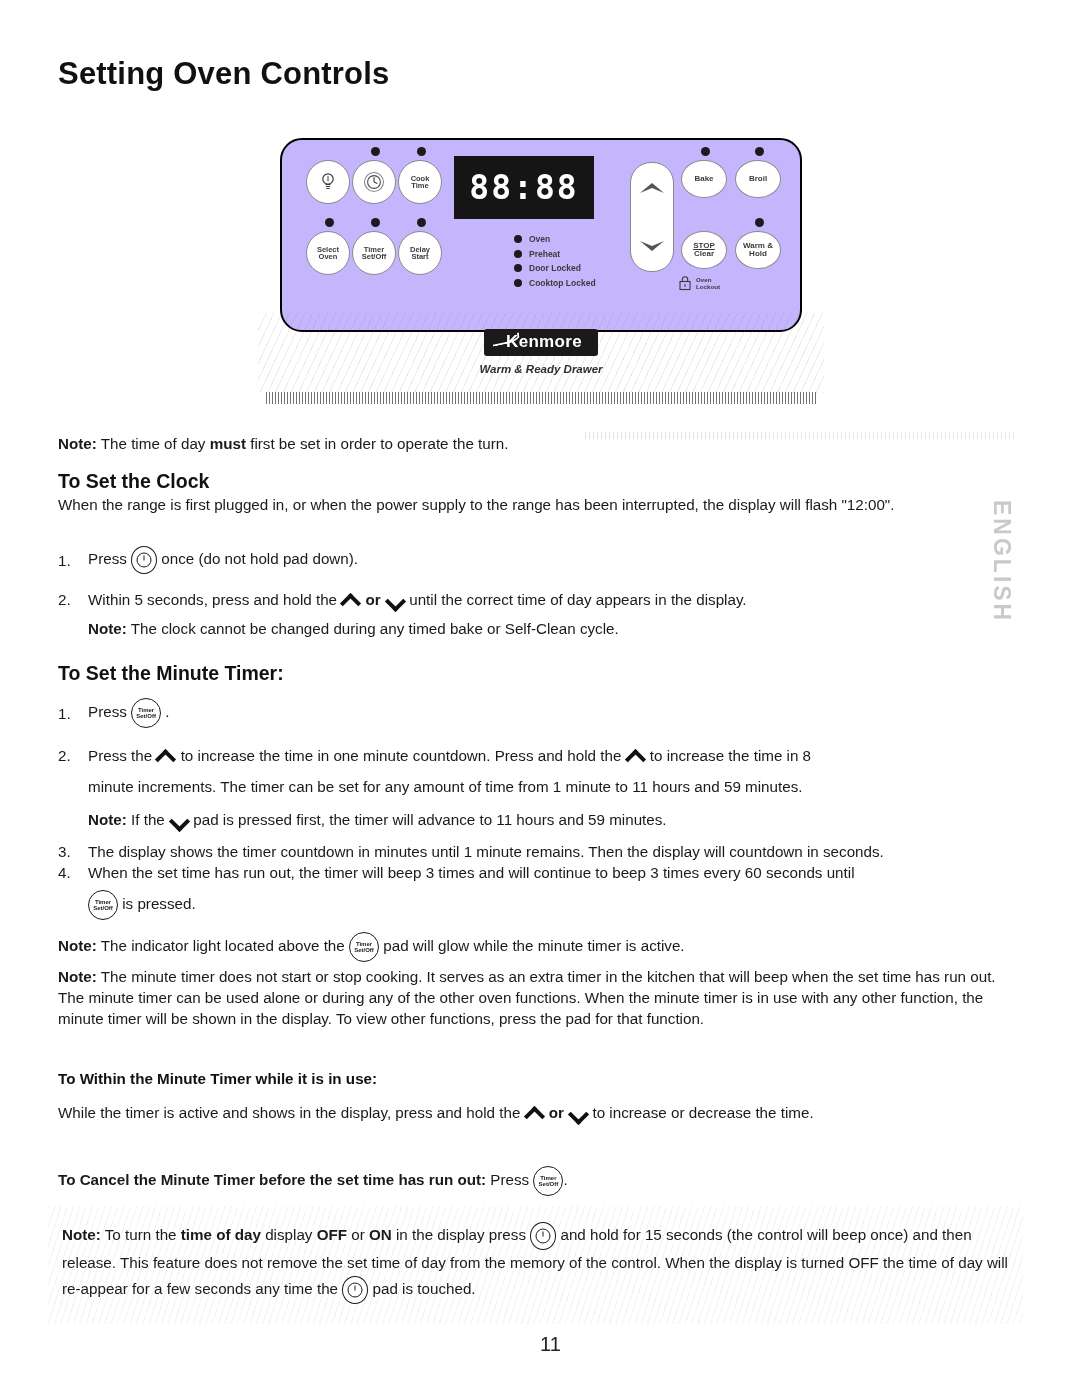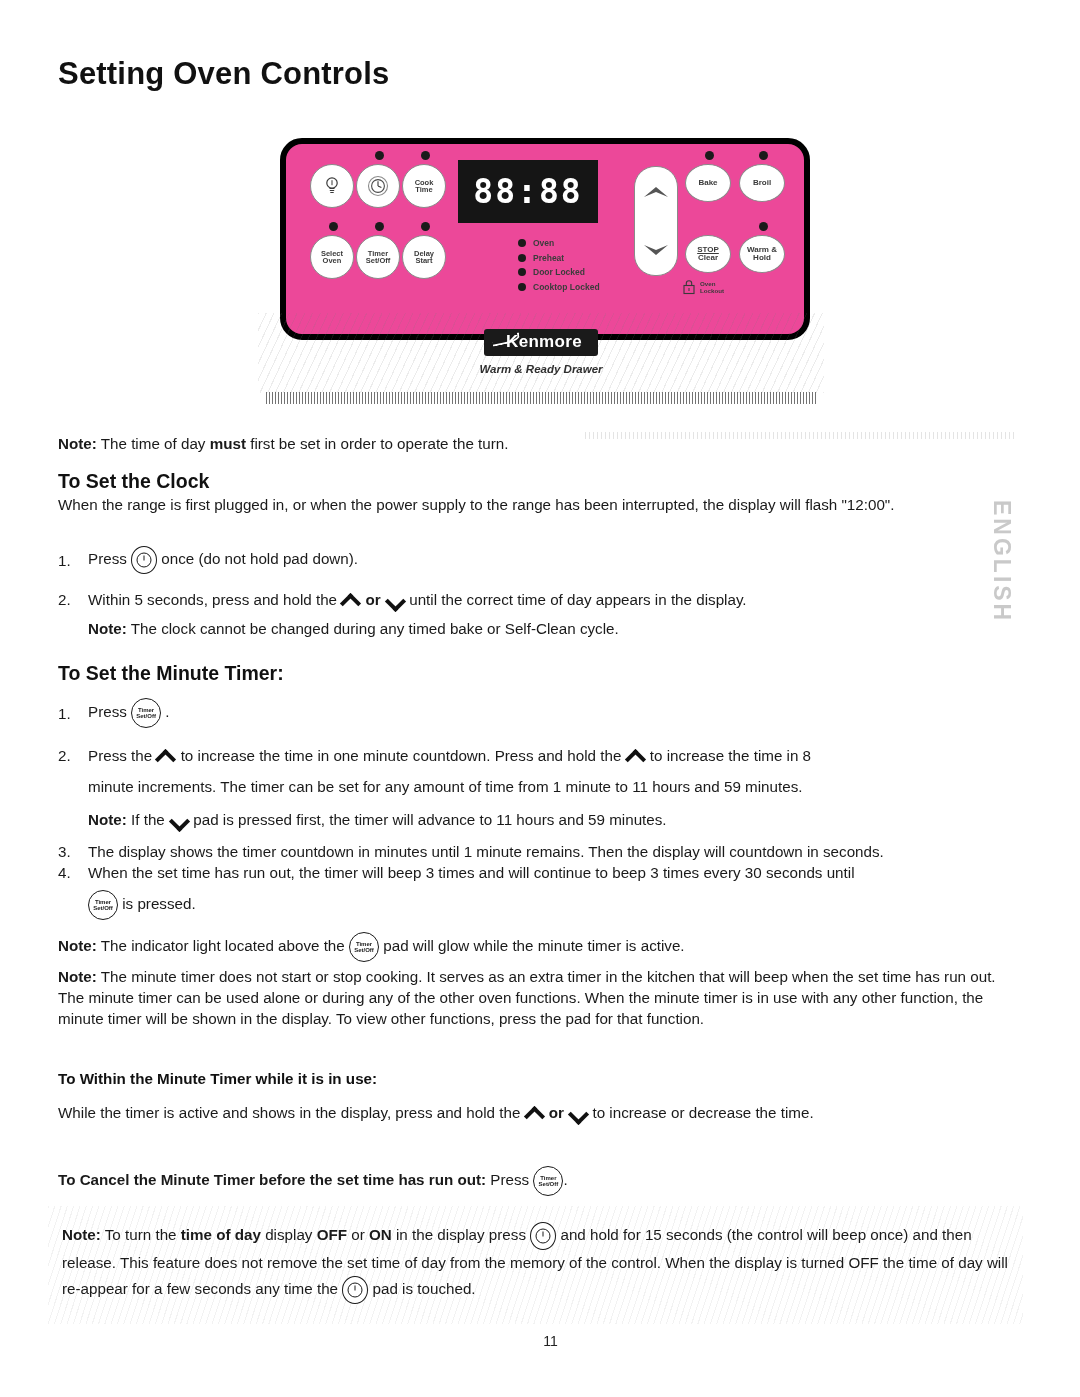--- a/index.html
+++ b/index.html
@@ -40,23 +40,23 @@
     top: 133px;
     width: 566px;
     height: 278px;
   }
   .panel-outer {
     position: absolute;
     left: 22px;
     top: 5px;
     width: 518px;
     height: 190px;
-    border: 6px solid #000000;
+    border: 2px solid #000000;
     border-radius: 22px;
-    background: #ec4899;
+    background: #c4b5fd;
   }
 
   .btn {
     position: absolute;
     border: 1.6px solid #8a8a8a;
     border-radius: 50%;
     background: #fff;
     display: flex;
     align-items: center;
     justify-content: center;
@@ -258,21 +258,21 @@
     position:absolute;
     pointer-events:none;
     background: repeating-linear-gradient(108deg, rgba(130,130,130,.10) 0 1px, transparent 1px 6px);
   }
 
   .page-num {
     position: absolute;
     left: 8px; right: 0;
     top: 1333px;
     text-align: center;
-    font-size: 14px;
+    font-size: 20px;
     color: #222;
     margin-left: 13px;
   }
 </style>
 </head>
 <body>
 
 <div class="page">
 
   <div class="page-title">Setting Oven Controls</div>
@@ -481,21 +481,21 @@
     </span>
   </div>
 
   <div class="numrow" style="left:58px; top:841px; width:970px;">
     <span class="n">3.</span>
     <span>The display shows the timer countdown in minutes until 1 minute remains. Then the display will countdown in seconds.</span>
   </div>
 
   <div class="numrow" style="left:58px; top:862px; width:970px;">
     <span class="n">4.</span>
-    <span>When the set time has run out, the timer will beep 3 times and will continue to beep 3 times every 30 seconds until</span>
+    <span>When the set time has run out, the timer will beep 3 times and will continue to beep 3 times every 60 seconds until</span>
   </div>
 
   <div class="numrow" style="left:88px; top:890px; align-items:center;">
     <span>
       <span class="pad pad-timer">
         <span>Timer</span>
         <span>Set/Off</span>
       </span>
       <span>is pressed.</span>
     </span>

